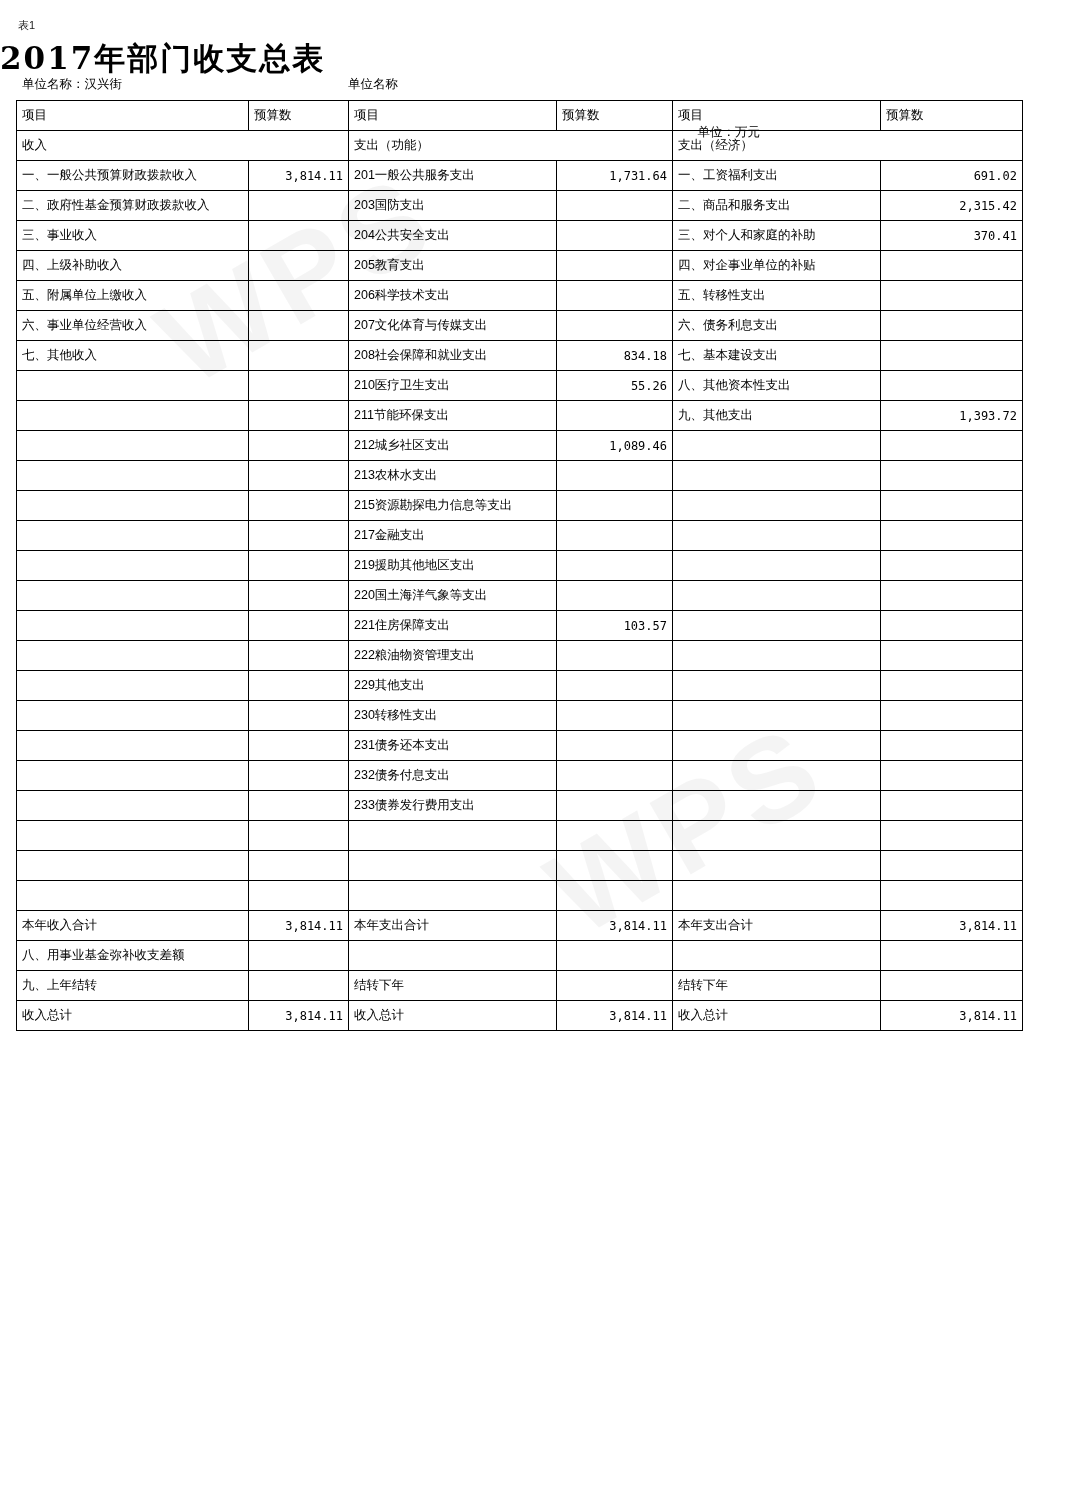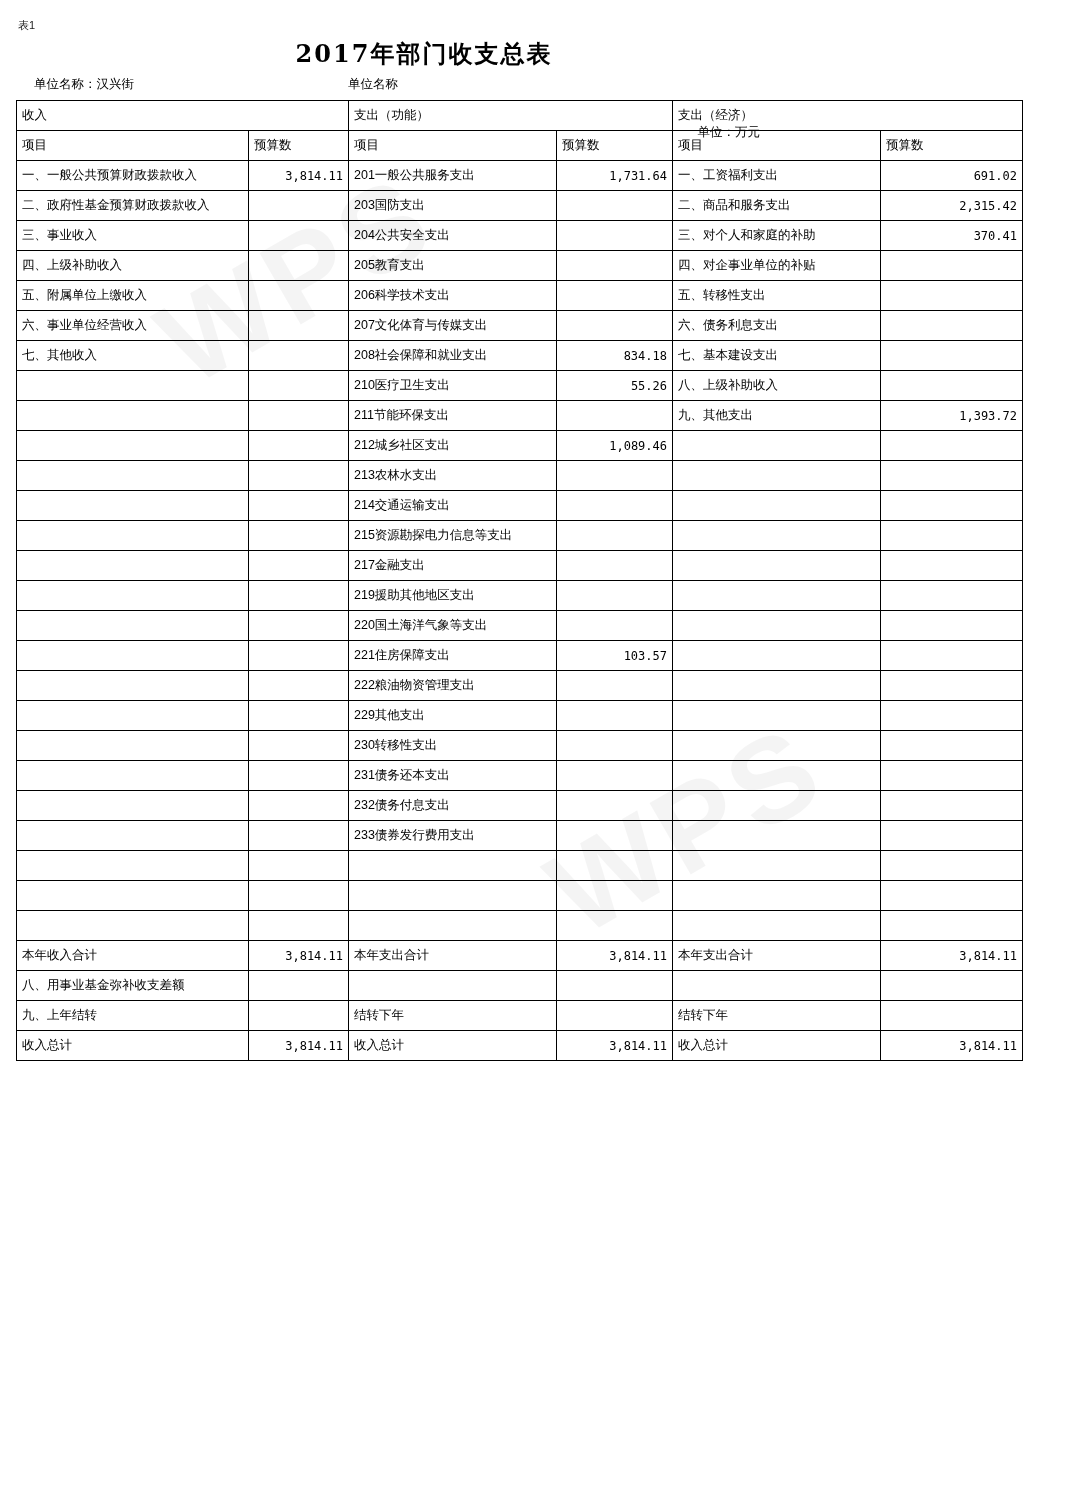--- a/index.html
+++ b/index.html
@@ -26,37 +26,36 @@
     left: 18px;
     top: 18px;
     font-size: 11px;
     color: #222;
   }
   .doc-title {
     position: absolute;
     left: 0;
     right: 0;
     top: 38px;
-    text-align: center;
     font-family: "DejaVu Serif", "Liberation Serif", serif;
-    font-size: 24px;
+    font-size: 31px;
     font-weight: bold;
     letter-spacing: 2px;
   }
   .meta-row {
     position: absolute;
     left: 18px;
     right: 18px;
     top: 76px;
     height: 18px;
     font-size: 12.5px;
   }
   .meta-left {
     position: absolute;
-    left: 16px;
+    left: 4px;
     top: 0;
   }
   .meta-center {
     position: absolute;
     left: 330px;
     top: 0;
     text-align: center;
   }
   .meta-right {
     position: absolute;
@@ -134,33 +133,33 @@
     <colgroup>
       <col class="col-a">
         <col class="col-b">
         <col class="col-c">
         <col class="col-d">
         <col class="col-e">
         <col class="col-f">
     </colgroup>
     <tbody id="tbody">
         <tr>
-          <td class="hdr" colspan="2">收入</td>
-          <td class="hdr" colspan="2">支出（功能）</td>
-          <td class="hdr" colspan="2">支出（经济）</td>
-        </tr>
-        <tr>
           <td class="hdr">项目</td>
           <td class="hdr">预算数</td>
           <td class="hdr">项目</td>
           <td class="hdr">预算数</td>
           <td class="hdr">项目</td>
           <td class="hdr">预算数</td>
         </tr>
         <tr>
+          <td class="hdr" colspan="2">收入</td>
+          <td class="hdr" colspan="2">支出（功能）</td>
+          <td class="hdr" colspan="2">支出（经济）</td>
+        </tr>
+        <tr>
           <td>一、一般公共预算财政拨款收入</td>
           <td class="num">3,814.11</td>
           <td>201一般公共服务支出</td>
           <td class="num">1,731.64</td>
           <td>一、工资福利支出</td>
           <td class="num">691.02</td>
         </tr>
         <tr>
           <td>二、政府性基金预算财政拨款收入</td>
           <td class="num"></td>
@@ -207,21 +206,21 @@
           <td>208社会保障和就业支出</td>
           <td class="num">834.18</td>
           <td>七、基本建设支出</td>
           <td class="num"></td>
         </tr>
         <tr>
           <td></td>
           <td class="num"></td>
           <td>210医疗卫生支出</td>
           <td class="num">55.26</td>
-          <td>八、上级补助收入</td>
+          <td>八、其他资本性支出</td>
           <td class="num"></td>
         </tr>
         <tr>
           <td></td>
           <td class="num"></td>
           <td>211节能环保支出</td>
           <td class="num"></td>
           <td>九、其他支出</td>
           <td class="num">1,393.72</td>
         </tr>
@@ -237,28 +236,20 @@
           <td></td>
           <td class="num"></td>
           <td>213农林水支出</td>
           <td class="num"></td>
           <td></td>
           <td class="num"></td>
         </tr>
         <tr>
           <td></td>
           <td class="num"></td>
-          <td>214交通运输支出</td>
-          <td class="num"></td>
-          <td></td>
-          <td class="num"></td>
-        </tr>
-        <tr>
-          <td></td>
-          <td class="num"></td>
           <td>215资源勘探电力信息等支出</td>
           <td class="num"></td>
           <td></td>
           <td class="num"></td>
         </tr>
         <tr>
           <td></td>
           <td class="num"></td>
           <td>217金融支出</td>
           <td class="num"></td>

